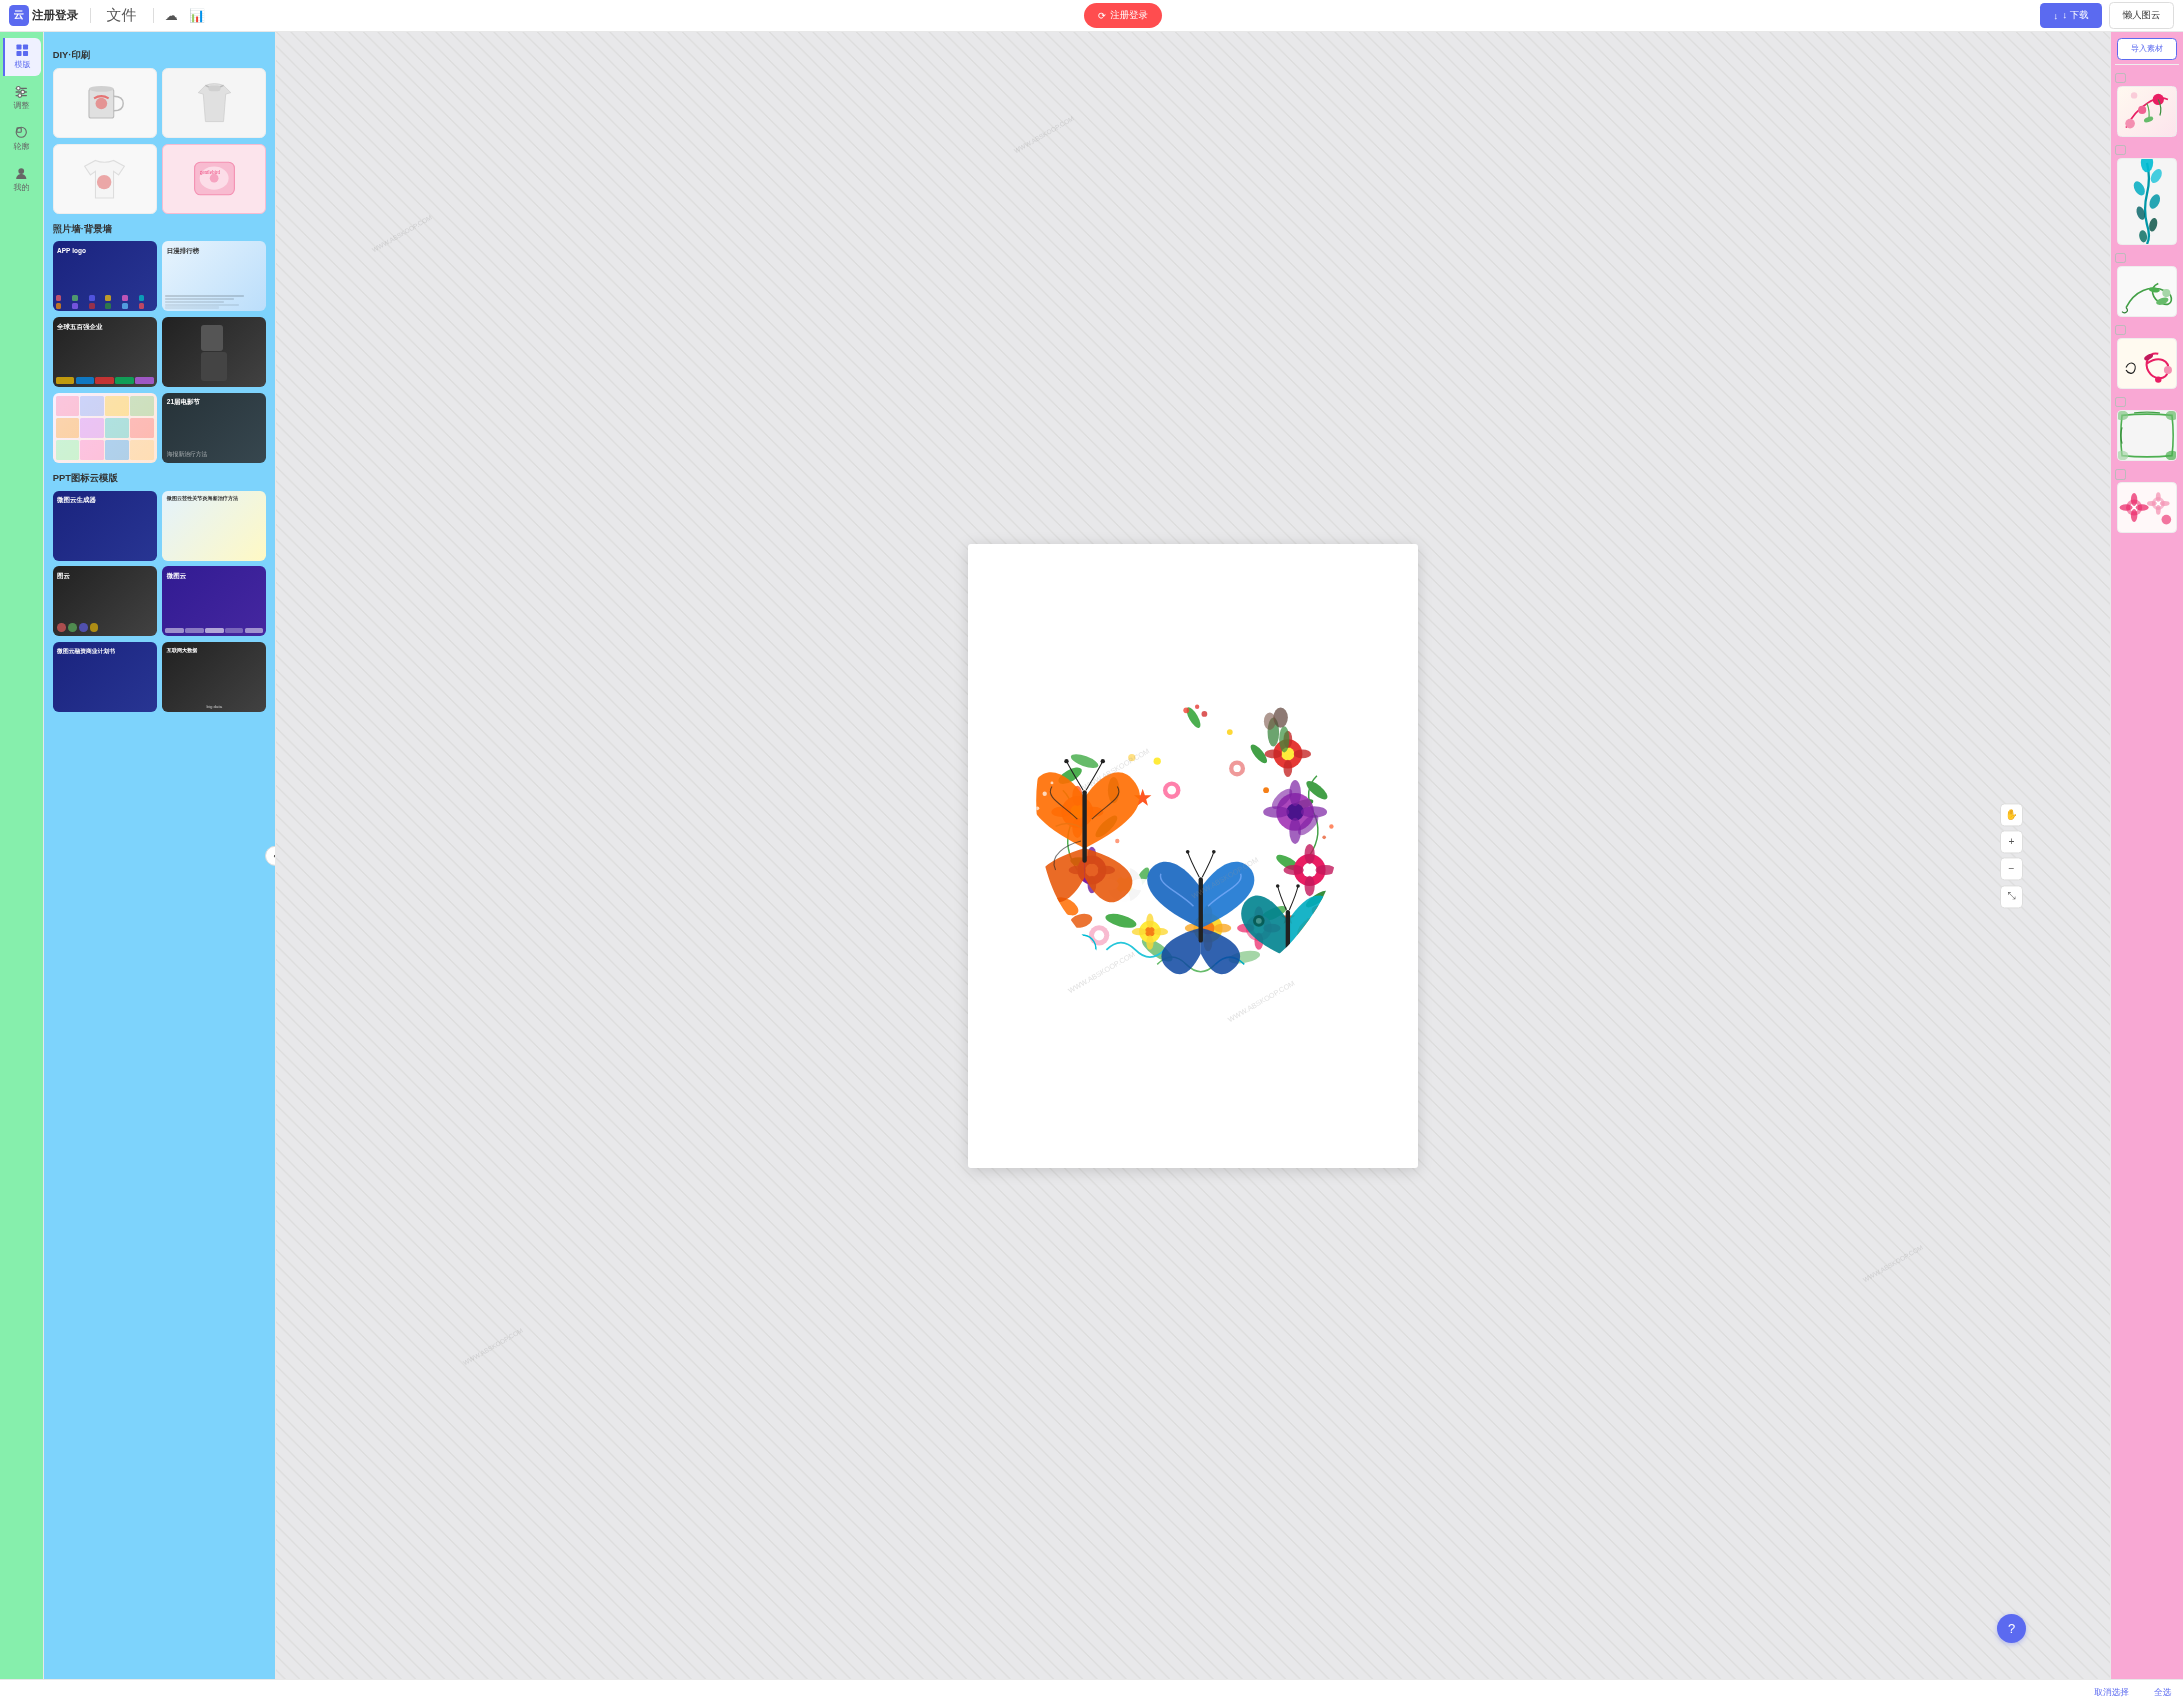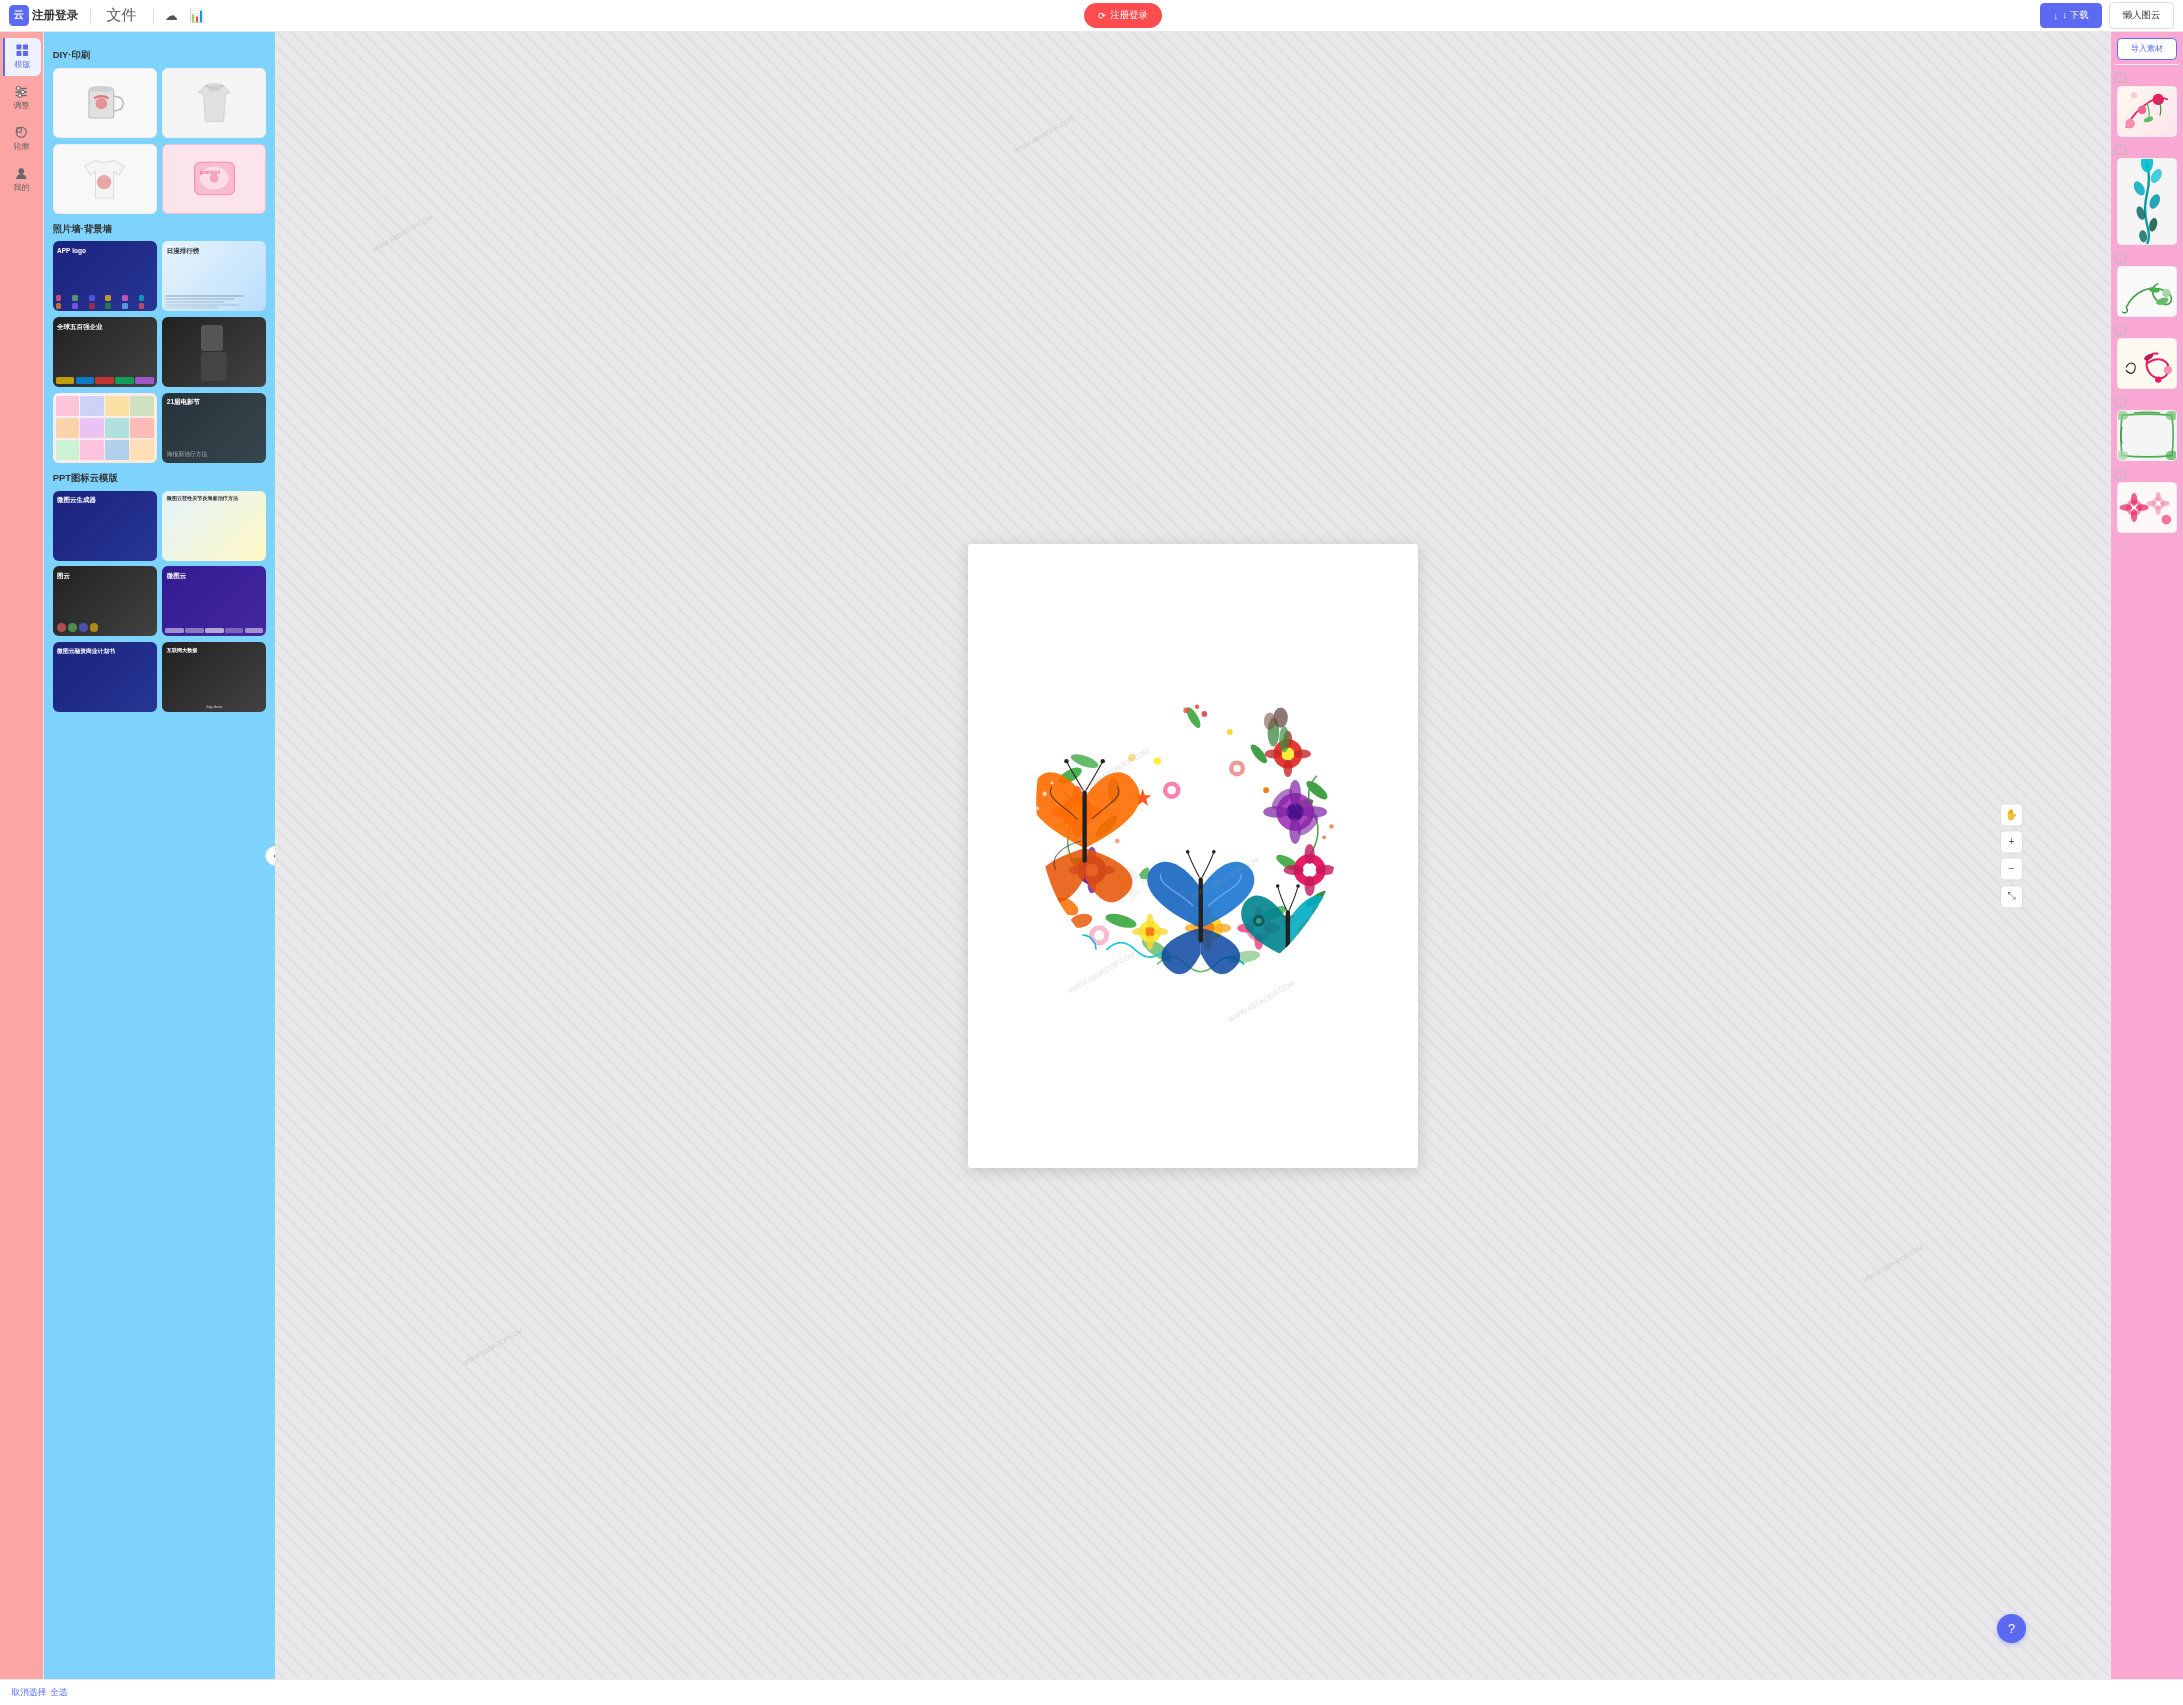--- a/index.html
+++ b/index.html
@@ -15,21 +15,21 @@
     .topbar-center { flex: 1; display: flex; justify-content: center; }
     .re-render-btn { background: #ff4d4f; color: #fff; border: none; border-radius: 14.5px; padding: 5.8px 14.5px; font-size: 9.4px; cursor: pointer; display: flex; align-items: center; gap: 4.4px; }
     .topbar-right { display: flex; align-items: center; gap: 7.3px; margin-left: auto; }
     .download-btn { background: #5b6af0; color: #fff; border: none; border-radius: 4.4px; padding: 5.8px 13px; font-size: 9.4px; cursor: pointer; display: flex; align-items: center; gap: 4.4px; }
     .register-btn { background: #fff; color: #333; border: 0.7px solid #ddd; border-radius: 4.4px; padding: 5.8px 13px; font-size: 9.4px; cursor: pointer; }
 
     
     .main-layout { display: flex; flex: 1; overflow: hidden; }
 
     
-    .left-sidebar { width: 44px; background: #fca5a5; border-right: 0.7px solid #e8e8e8; display: flex; flex-direction: column; align-items: center; padding: 5.8px 0; gap: 2.9px; flex-shrink: 0; }
+    .left-sidebar { width: 44px; background: #86efac; border-right: 0.7px solid #e8e8e8; display: flex; flex-direction: column; align-items: center; padding: 5.8px 0; gap: 2.9px; flex-shrink: 0; }
     .sidebar-item { display: flex; flex-direction: column; align-items: center; justify-content: center; width: 38px; height: 38px; border-radius: 5.8px; cursor: pointer; color: #666; font-size: 8px; gap: 1.5px; }
     .sidebar-item.active { background: #eff1ff; color: #5b6af0; border-left: 2.2px solid #5b6af0; border-radius: 0 5.8px 5.8px 0; }
     .sidebar-item svg { width: 14.5px; height: 14.5px; }
 
     
     .panel { width: 232px; background: #7dd3fc; border-right: 0.7px solid #e8e8e8; overflow-y: auto; flex-shrink: 0; padding: 8.7px; }
     .panel-section-title { font-size: 9.4px; font-weight: 600; color: #333; margin: 8.7px 0 5.8px; }
     .panel-grid-2 { display: grid; grid-template-columns: 1fr 1fr; gap: 5.8px; margin-bottom: 8.7px; }
 
     
@@ -44,21 +44,21 @@
     
     .right-panel { width: 73px; background: #f9a8d4; border-left: 0.7px solid #e8e8e8; display: flex; flex-direction: column; padding: 5.8px 4.4px; gap: 8px; overflow-y: auto; flex-shrink: 0; }
     .right-panel-header { padding: 0 1.5px 4.4px; border-bottom: 0.7px solid #eee; }
     .import-btn { background: #fff; color: #5b6af0; border: 0.7px solid #5b6af0; border-radius: 4.4px; padding: 4.4px 0; font-size: 8px; cursor: pointer; width: 100%; text-align: center; }
     .asset-item { display: flex; flex-direction: column; align-items: center; gap: 2.9px; }
     .asset-checkbox { width: 10.2px; height: 10.2px; border: 1.1px solid #bbb; border-radius: 2.2px; cursor: pointer; align-self: flex-start; }
     .asset-preview { width: 60px; height: 51px; border-radius: 4.4px; overflow: hidden; background: #f9f9f9; border: 0.7px solid #eee; display: flex; align-items: center; justify-content: center; cursor: pointer; }
     .asset-preview svg { width: 100%; height: 100%; }
 
     
-    .bottom-bar { background: #fff; border-top: 0.7px solid #e8e8e8; height: 26px; display: flex; align-items: center; justify-content: flex-start; padding: 0 11.6px; gap: 4px; flex-shrink: 0; }
+    .bottom-bar { background: #fff; border-top: 0.7px solid #e8e8e8; height: 26px; display: flex; align-items: center; justify-content: flex-end; padding: 0 11.6px; gap: 25px; flex-shrink: 0; }
     .bottom-action { font-size: 8.7px; color: #5b6af0; cursor: pointer; }
 
     
     .collapse-btn { position: absolute; right: -10.2px; top: 50%; transform: translateY(-50%); width: 20.3px; height: 20.3px; background: #fff; border: 0.7px solid #ddd; border-radius: 50%; display: flex; align-items: center; justify-content: center; cursor: pointer; font-size: 8.7px; z-index: 10; }
 
     
     .help-fab { position: absolute; bottom: 38px; right: 11.6px; width: 29px; height: 29px; background: #5b6af0; border-radius: 50%; display: flex; align-items: center; justify-content: center; cursor: pointer; color: #fff; font-size: 13px; box-shadow: 0 1.5px 5.8px rgba(91,106,240,0.4); }
 
     
     .img-mug { background: linear-gradient(135deg, #fff 0%, #f0f0f0 100%); display: flex; align-items: center; justify-content: center; }

